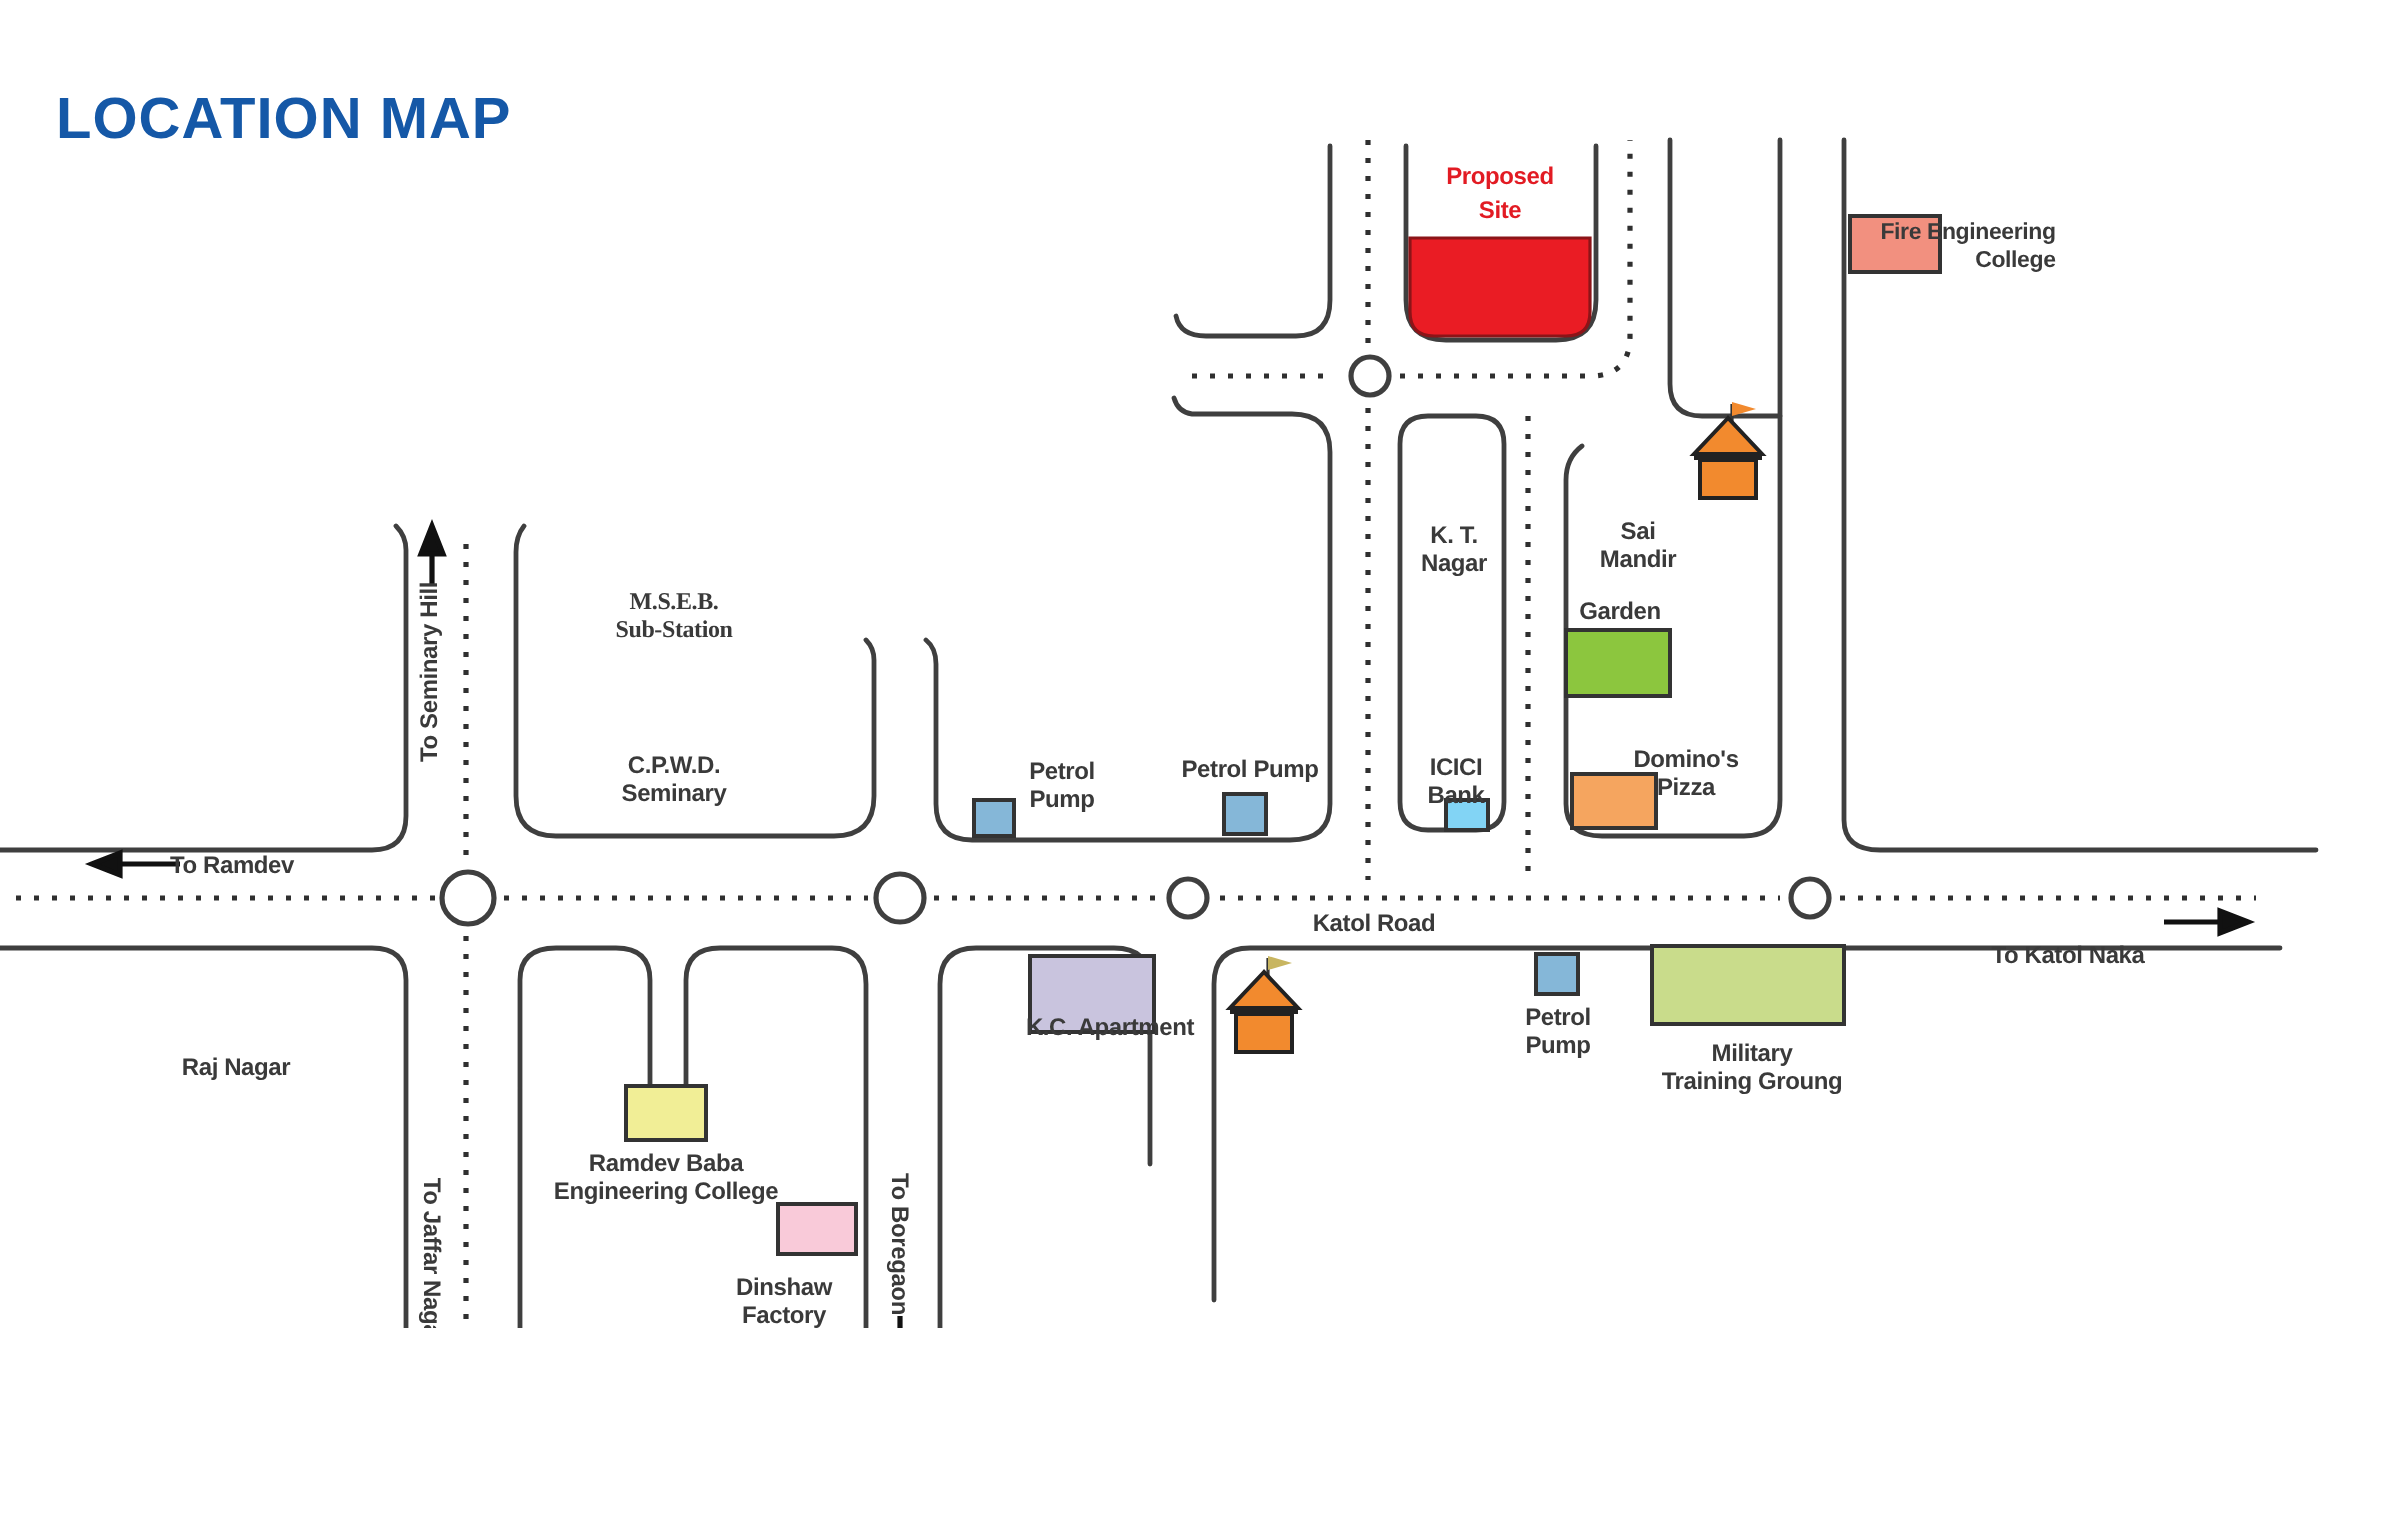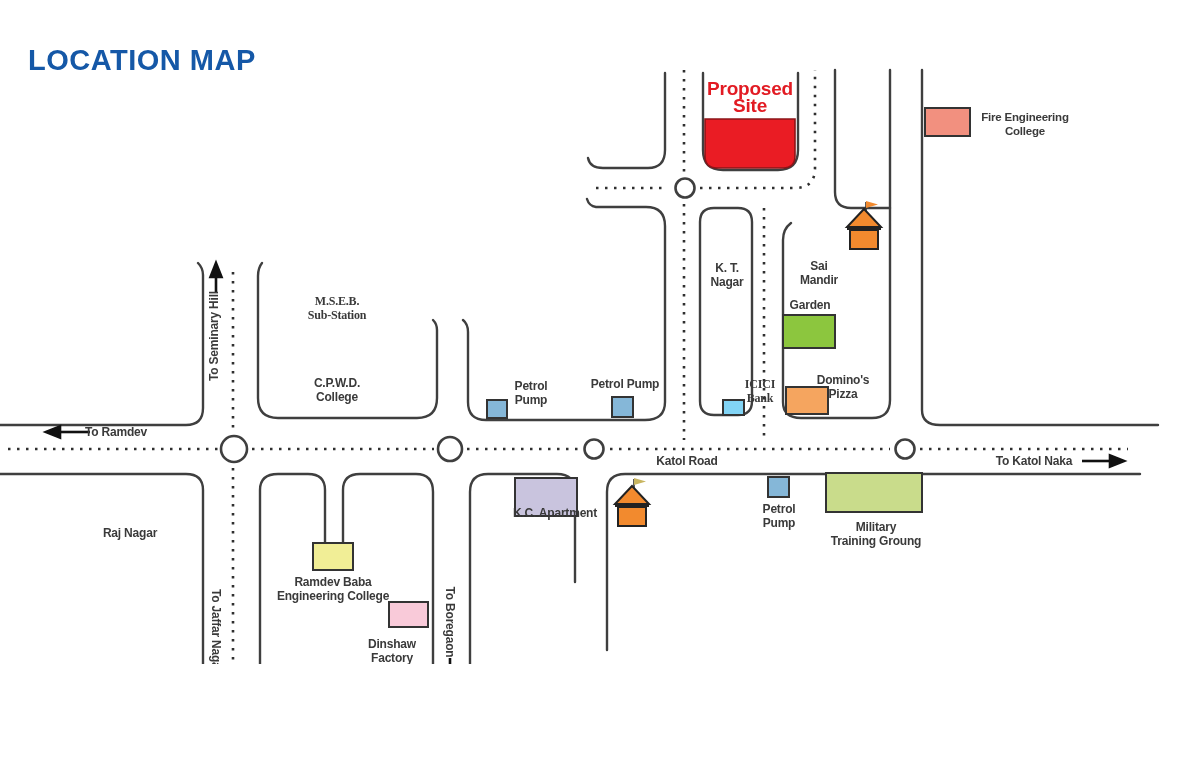--- a/index.html
+++ b/index.html
@@ -3,44 +3,44 @@
 <meta charset="utf-8">
 <style>
   html,body{margin:0;padding:0;background:#fff;}
   #map{position:relative;width:1191px;height:664px;background:#ffffff;overflow:hidden;
        font-family:"Liberation Sans",sans-serif;padding-left:12px;}
   #roads{position:absolute;left:0;top:0;}
   .lbl{position:absolute;font-weight:bold;font-size:12px;line-height:13.5px;color:#3a3a3a;
        text-align:center;white-space:pre-line;transform:translate(-50%,-50%);letter-spacing:-0.2px;}
   .title{position:absolute;left:28px;top:44px;font-weight:bold;font-size:29px;
          letter-spacing:0.5px;color:#1558A7;}
-  .red{color:#E21B23;font-size:19px;line-height:17px;}
+  .red{color:#E21B23;font-size:12px;line-height:17px;}
   .small{font-size:11.5px;}
   .rot-ccw{transform:translate(-50%,-50%) rotate(-90deg);}
   .rot-cw{transform:translate(-50%,-50%) rotate(90deg);}
   
   .p-proposed{left:750px;top:97px;}
-  .p-fire{left:1025px;top:124px;}
+  .p-fire{left:984px;top:124px;text-align:right;}
   .p-sai{left:819px;top:237px;margin-top:36px;}
   .p-kt{left:727px;top:275px;}
   .p-garden{left:810px;top:306px;}
   .p-dominos{left:843px;top:387px;}
-  .p-icici{left:760px;top:391px;font-family:Liberation Serif, serif;}
+  .p-icici{left:728px;top:391px;}
   .p-mseb{left:337px;top:308px;font-family:Liberation Serif, serif;}
   .p-cpwd{left:337px;top:390px;}
   .p-petrol1{left:531px;top:393px;}
   .p-petrol2{left:625px;top:385px;}
   .p-petrol3{left:779px;top:516px;}
   .p-kc{left:531px;top:514px;margin-left:24px;}
   .p-military{left:876px;top:534px;}
   .p-ramdev{left:333px;top:589px;}
   .p-dinshaw{left:392px;top:651px;}
-  .p-raj{left:118px;top:534px;margin-left:12px;}
+  .p-raj{left:118px;top:534px;}
   .p-katolroad{left:687px;top:462px;}
-  .p-katolnaka{left:1034px;top:462px;}
+  .p-katolnaka{left:1034px;top:478px;}
   .p-sadar{left:116px;top:433px;}
   .p-seminary{left:215px;top:336px;}
   .p-jaffar{left:215px;top:631px;}
   .p-boregaon{left:449px;top:622px;}
 </style>
 </head>
 <body>
 
 <div id="map">
 
@@ -189,21 +189,21 @@
   <div class="lbl p-kt">K. T.
 Nagar</div>
   <div class="lbl p-garden">Garden</div>
   <div class="lbl p-dominos">Domino's
 Pizza</div>
   <div class="lbl p-icici">ICICI
 Bank</div>
   <div class="lbl p-mseb">M.S.E.B.
 Sub-Station</div>
   <div class="lbl p-cpwd">C.P.W.D.
-College</div>
+Seminary</div>
   <div class="lbl p-petrol1">Petrol
 Pump</div>
   <div class="lbl p-petrol2">Petrol Pump</div>
   <div class="lbl p-petrol3">Petrol
 Pump</div>
   <div class="lbl p-kc">K.C. Apartment</div>
   <div class="lbl p-military">Military
 Training Groung</div>
   <div class="lbl p-ramdev">Ramdev Baba
 Engineering College</div>

